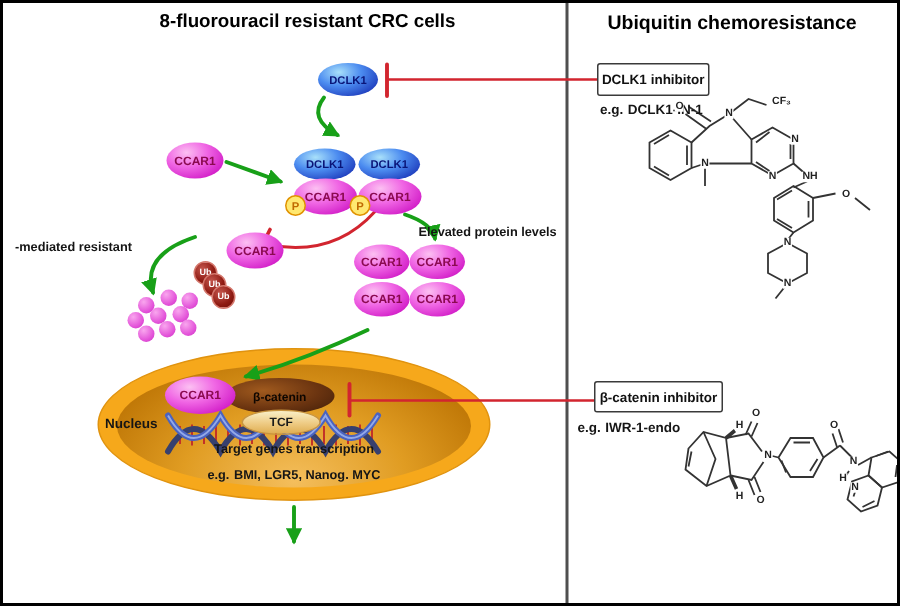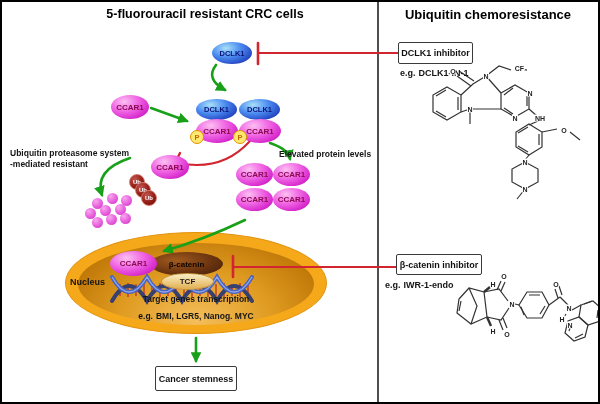--- a/index.html
+++ b/index.html
@@ -134,21 +134,21 @@
       <path d="M549,305 L560,297 M560,297 L568,305"></path>
       <path d="M558,298 L555,289 M562,295 L559,286"></path>
       <path d="M566,314 L564,317 M572,310 L581,305"></path>
       <path d="M581,305 L593,301 L602,309 L600,321 L588,325 L579,317 Z"></path>
       <path d="M584,304 L592,301 M598,310 L597,318"></path>
       <path d="M579,317 L588,325 L585,337 L574,341 L565,333 L568,321 Z"></path>
       <path d="M583,334 L575,338 M569,331 L571,325"></path>
     </g>
   </svg>
 
-  <div class="title" style="left:30px;top:7px;width:350px;">5-fluorouracil resistant CRC cells</div>
+  <div class="title" style="left:30px;top:7px;width:350px;">8-fluorouracil resistant CRC cells</div>
 
   <div class="oval oval-blue" style="left:212px;top:42px;width:40px;height:22px;">
     <span>DCLK1</span>
   </div>
 
   <div class="oval oval-mag" style="left:111px;top:95px;width:38px;height:24px;">
     <span>CCAR1</span>
   </div>
 
   <div class="oval oval-blue" style="left:196px;top:99px;width:41px;height:21px;">
@@ -163,21 +163,20 @@
   <div class="oval oval-mag" style="left:239px;top:119px;width:42px;height:24px;">
     <span>CCAR1</span>
     </div>
   <div class="badge-p" style="left:190px;top:130px;">
     <span>P</span>
     </div>
   <div class="badge-p" style="left:233px;top:130px;">
     <span>P</span>
     </div>
 
-  <div class="lbl" style="left:10px;top:149px;font-size:8.5px;">Ubiquitin proteasome system</div>
   <div class="lbl" style="left:10px;top:160px;font-size:8.5px;">-mediated resistant</div>
 
   <div class="oval oval-mag" style="left:151px;top:155px;width:38px;height:24px;">
     <span>CCAR1</span>
     </div>
   <div class="ub" style="left:129px;top:174px;">
     <span>Ub</span>
     </div>
   <div class="ub" style="left:135px;top:182px;">
     <span>Ub</span>
@@ -219,23 +218,20 @@
     </div>
   <div class="oval oval-tan" style="left:161px;top:273px;width:53px;height:17px;text-align:right;">
     <span>TCF</span>
     </div>
 
   <div class="lbl" style="left:116px;top:295px;width:160px;text-align:center;font-size:8.5px;">Target genes transcription</div>
   <div class="lbl" style="left:106px;top:312px;width:180px;text-align:center;font-size:8.5px;">
     <span class="eg">e.g.</span><span>BMI, LGR5, Nanog. MYC</span>
   </div>
 
-  <div class="inhbox" style="left:155px;top:366px;width:80px;height:23px;">
-    <span>Cancer stemness</span>
-  </div>
 
   <div class="title" style="left:381px;top:7px;width:214px;font-size:13px;">Ubiquitin chemoresistance</div>
 
   <div class="inhbox" style="left:398px;top:42px;width:73px;height:20px;">
     <span>DCLK1 inhibitor</span>
   </div>
   <div class="lbl" style="left:400px;top:68px;font-size:9px;">
     <span class="eg">e.g.</span><span>DCLK1-IN-1</span>
   </div>
 

